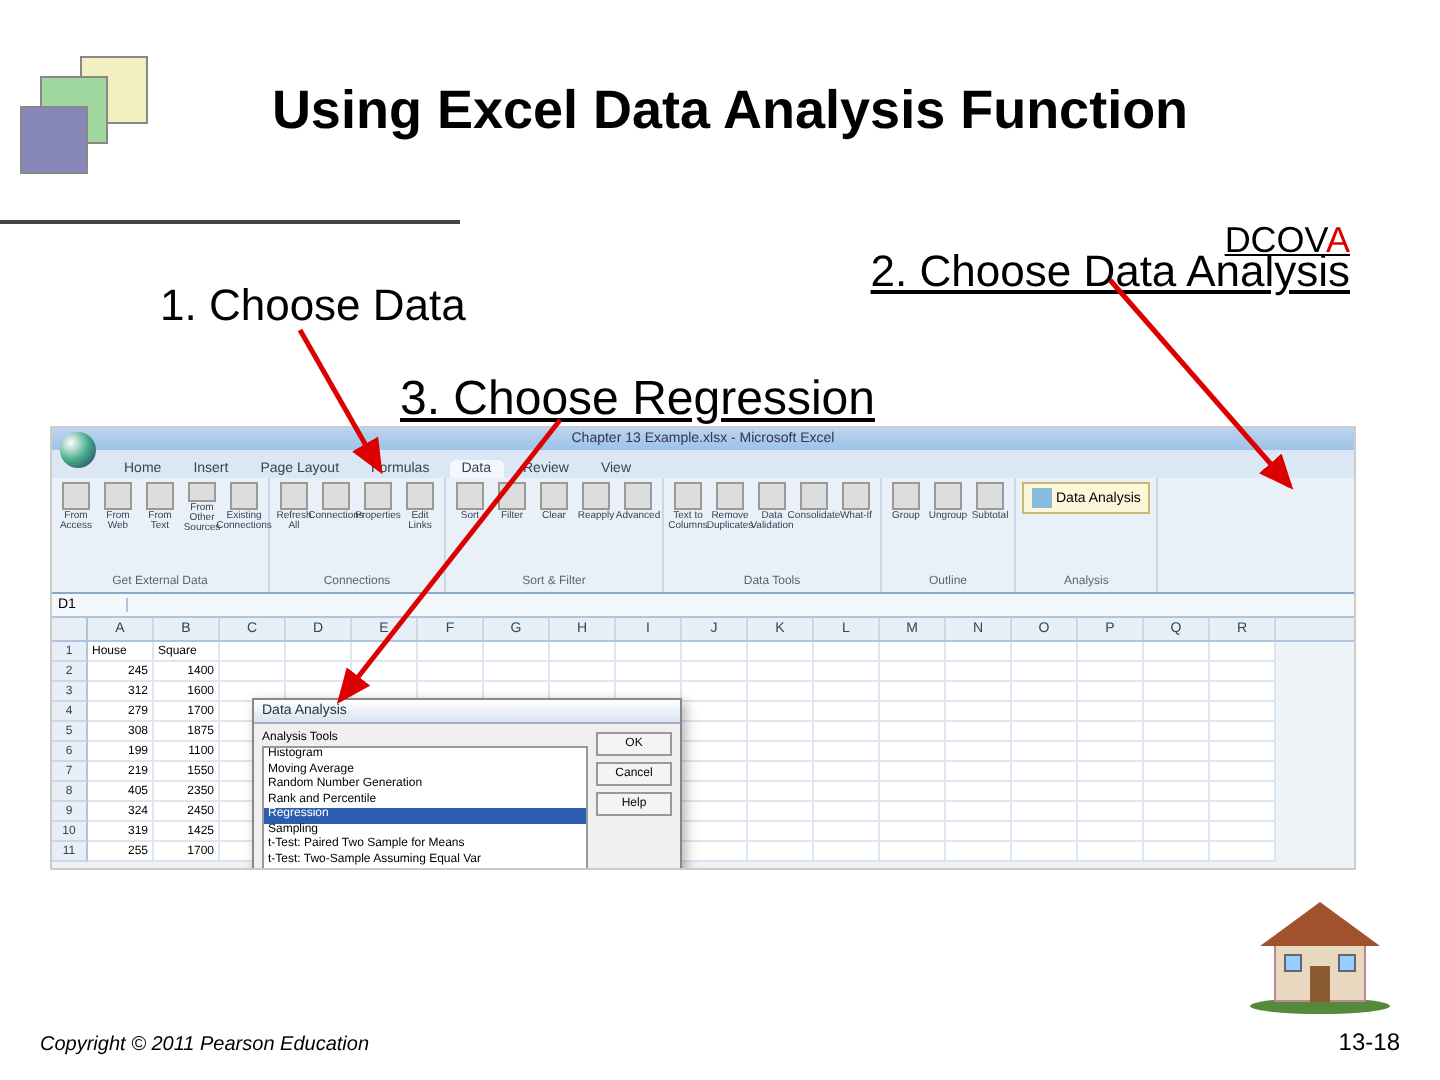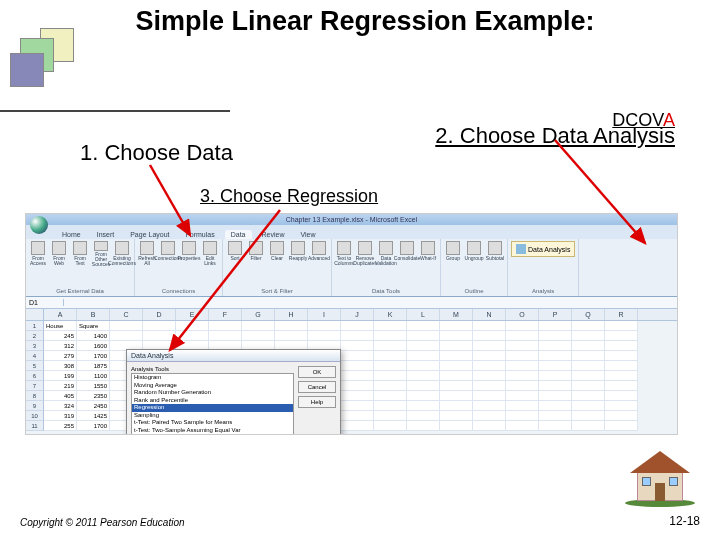--- a/index.html
+++ b/index.html
@@ -9,21 +9,21 @@
   .sq1 { top: 0; left: 30px; background: #f0f0c0; }
   .sq2 { top: 10px; left: 10px; background: #a0d8a0; }
   .sq3 { top: 25px; left: 0; background: #8888b8; }
   .title { text-align: center; font-size: 27px; padding: 5px 50px 0 60px; line-height: 1.25; color: #000; }
   .hr-deco { position: absolute; top: 110px; left: 0; width: 230px; height: 0; border-top: 2px solid #444; }
   .dcova { position: absolute; top: 110px; right: 45px; font-size: 18px; text-decoration: underline; }
   .dcov { color: #000; }
   .dcova-a { color: #d00; }
   .step1 { position: absolute; top: 140px; left: 80px; font-size: 22px; }
   .step2 { position: absolute; top: 123px; right: 45px; font-size: 22px; text-decoration: underline; }
-  .step3 { position: absolute; top: 186px; left: 200px; font-size: 18px; text-decoration: underline; }
+  .step3 { position: absolute; top: 186px; left: 200px; font-size: 24px; text-decoration: underline; }
   .excel-shot { position: absolute; top: 213px; left: 25px; width: 653px; height: 222px; border: 1px solid #ccc; background: #eef3f8; font-size: 7px; }
   .excel-titlebar { height: 11px; background: linear-gradient(#bcd4ef,#9ec2e6); text-align: center; font-size: 7px; color: #335; line-height: 11px; }
   .ribbon-tabs { height: 14px; background: #dbe7f4; display: flex; align-items: end; padding-left: 30px; gap: 4px; font-size: 7px; color: #345; }
   .rtab { padding: 1px 6px; }
   .rtab.active { background: #f4f8fc; border-radius: 3px 3px 0 0; }
   .orb { position: absolute; top: 2px; left: 4px; width: 18px; height: 18px; border-radius: 50%; background: radial-gradient(circle at 30% 30%, #fff, #4a8, #236); }
   .ribbon-body { height: 58px; background: #eaf0f8; display: flex; border-bottom: 1px solid #8aa8c8; }
   .rgrp { border-right: 1px solid #c8d6e8; padding: 2px 3px; display: flex; flex-direction: column; justify-content: space-between; }
   .rgrp .icons { display: flex; gap: 3px; flex-wrap: wrap; max-width: 100%; }
   .ricon { width: 18px; height: 26px; display: flex; flex-direction: column; align-items: center; gap: 1px; }
@@ -64,21 +64,22 @@
 <body>
 
 <div class="decor-stack">
   <div class="sq sq1"></div>
     <div class="sq sq2"></div>
     <div class="sq sq3"></div>
 </div>
 <div class="hr-deco"></div>
 
 <h1 class="title">
-  <span>Simple Linear Regression Example:</span><br>
+  <br>
+  <span>Using Excel Data Analysis Function</span>
 </h1>
 
 <div class="dcova">
   <span class="dcov">DCOV</span><span class="dcova-a">A</span>
 </div>
 
 <div class="step1">1.  Choose Data</div>
 <div class="step2">2.  Choose Data Analysis</div>
 <div class="step3">3.  Choose Regression</div>
 
@@ -527,13 +528,13 @@
 <div class="house">
   <div class="grass"></div>
     <div class="wall"></div>
     <div class="roof"></div>
     <div class="door"></div>
   <div class="win" style="top:26px;left:17px"></div>
     <div class="win" style="top:26px;left:44px"></div>
 </div>
 
 <div class="copyright">Copyright © 2011 Pearson Education</div>
-<div class="slidenum">12-18</div>
+<div class="slidenum">13-18</div>
 
 </body></html>

